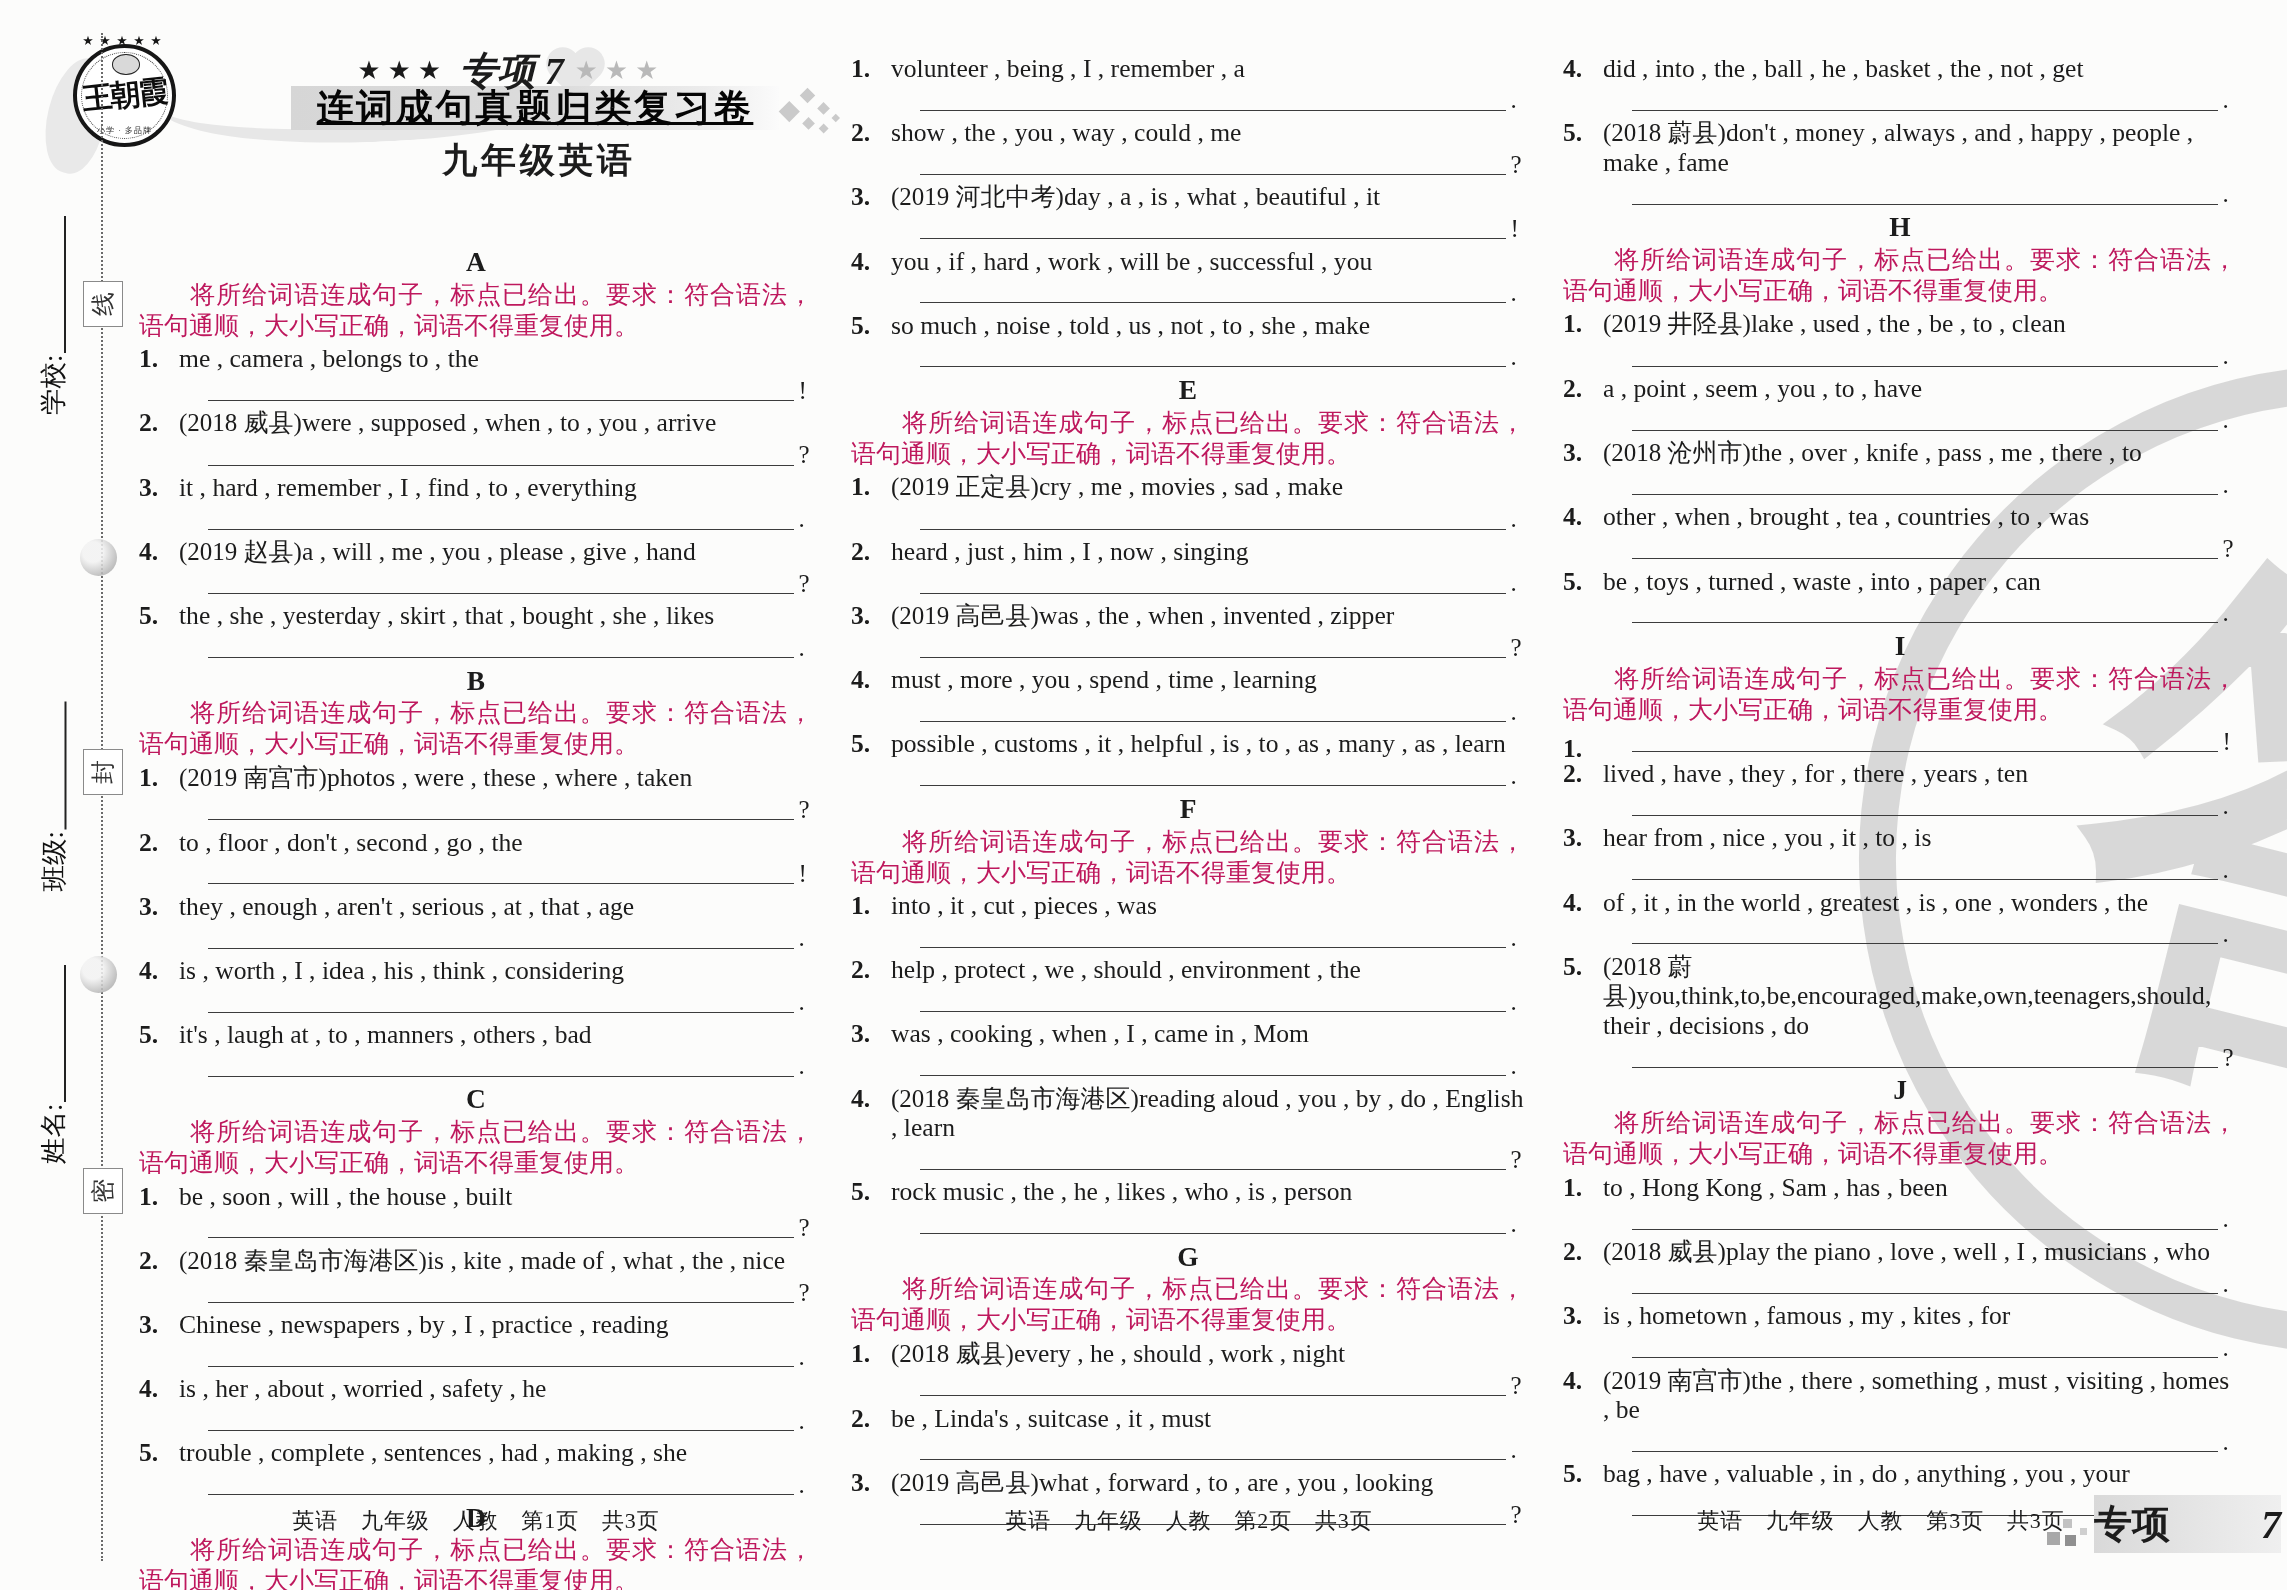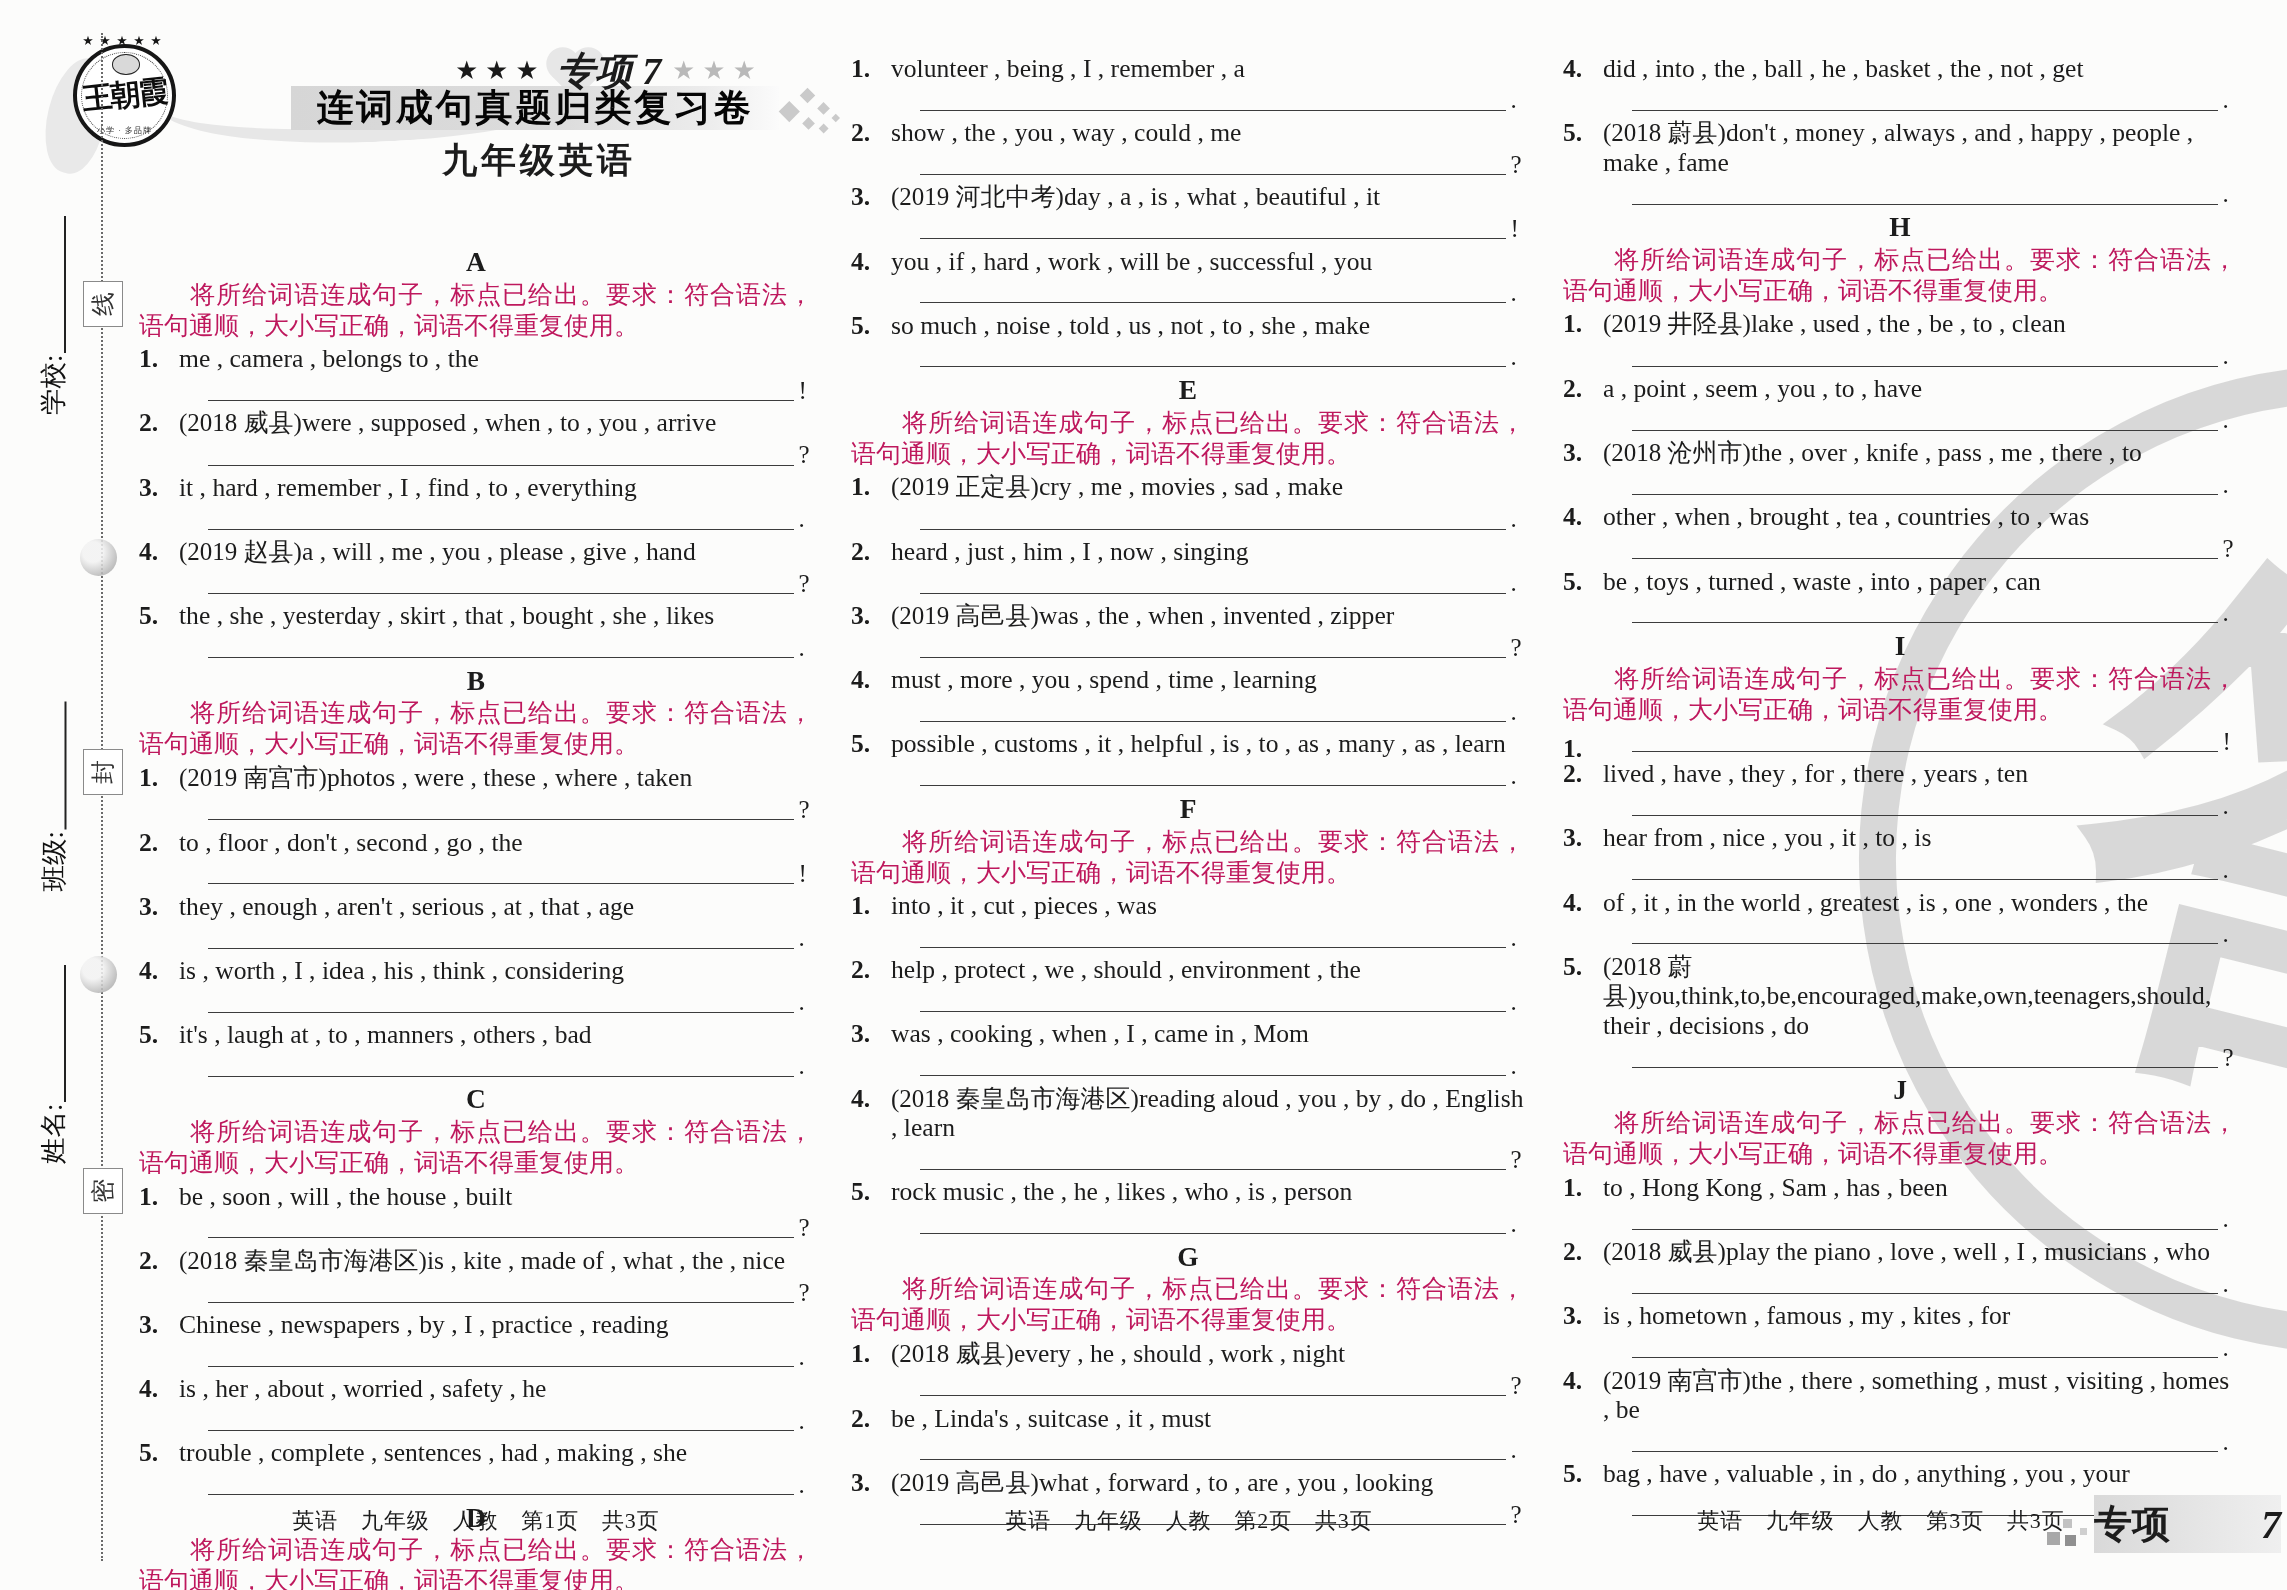--- a/index.html
+++ b/index.html
@@ -32,30 +32,30 @@
     background:#fff; border:4.6px solid #161616; z-index:2;}
   .logo::before{content:""; position:absolute; inset:3.7px; border-radius:50%; border:1.8px dotted #444;}
   .logo-name{position:absolute; left:0; right:0; top:27.4px; text-align:center; font-size:30px; font-weight:bold;
     letter-spacing:-1.8px; transform:rotate(-6deg); color:#0d0d0d;}
   .logo-oval{position:absolute; left:35px; top:6.4px; width:25.6px; height:18.3px; border-radius:50%;
     border:1.8px solid #222; background:#d9d9d9;}
   .logo-stars{position:absolute; left:-7.3px; top:-14.6px; width:110px; text-align:center; font-size:12.8px;
     letter-spacing:5.5px; color:#161616;}
   .logo-foot{position:absolute; left:0; right:0; bottom:7.3px; text-align:center; font-size:8.2px; letter-spacing:0.9px; color:#333;}
   
-  .star-row{position:absolute; left:260px; top:46px; width:503px; text-align:right; z-index:2; white-space:nowrap;}
+  .star-row{position:absolute; left:260px; top:46px; width:503px; text-align:center; z-index:2; white-space:nowrap;}
   .star-row .st{font-size:25.6px; letter-spacing:7.3px; vertical-align:5.5px;}
   .star-row .st.left{color:#1a1a1a;}
   .star-row .st.right{color:#b9b9b9;}
   .star-row .tag{font-size:38px; font-weight:bold; font-style:italic; margin:0 7.3px;}
   .title-band{position:absolute; left:291px; top:86px; width:488px; height:44px; z-index:1;
     background:linear-gradient(90deg,#d6d6d6 0%,#dcdcdc 55%,#ececec 85%,#fbfbfb 100%);
     display:flex; align-items:center; justify-content:center;}
   .title-band .t{font-family:"Liberation Sans","DejaVu Sans",sans-serif; font-weight:bold; font-size:37px;
-    letter-spacing:2.7px; color:#050505;}
+    letter-spacing:2.7px; color:#050505;text-decoration:underline;}
   .diamonds{position:absolute; left:782px; top:88px; width:64px; height:55px; z-index:1;}
   .diamonds i{position:absolute; background:#cacaca; transform:rotate(45deg); display:block;}
   .subtitle{position:absolute; left:347px; top:137px; width:384px; text-align:center; z-index:2;
     font-family:"Liberation Sans","DejaVu Sans",sans-serif; font-weight:bold; font-size:35px; letter-spacing:3.7px;}
   
   .cols{position:absolute; left:139px; top:0; width:2120px; height:1591px; display:flex; gap:38px; z-index:2;}
   .col{width:674px;}
   .col:nth-child(1){padding-top:243px;}
   .col:nth-child(2),.col:nth-child(3){padding-top:53px;}
   .s-head{text-align:center; font-weight:bold; font-size:27.4px; line-height:1.1; margin:3.7px 0 1.8px;}

